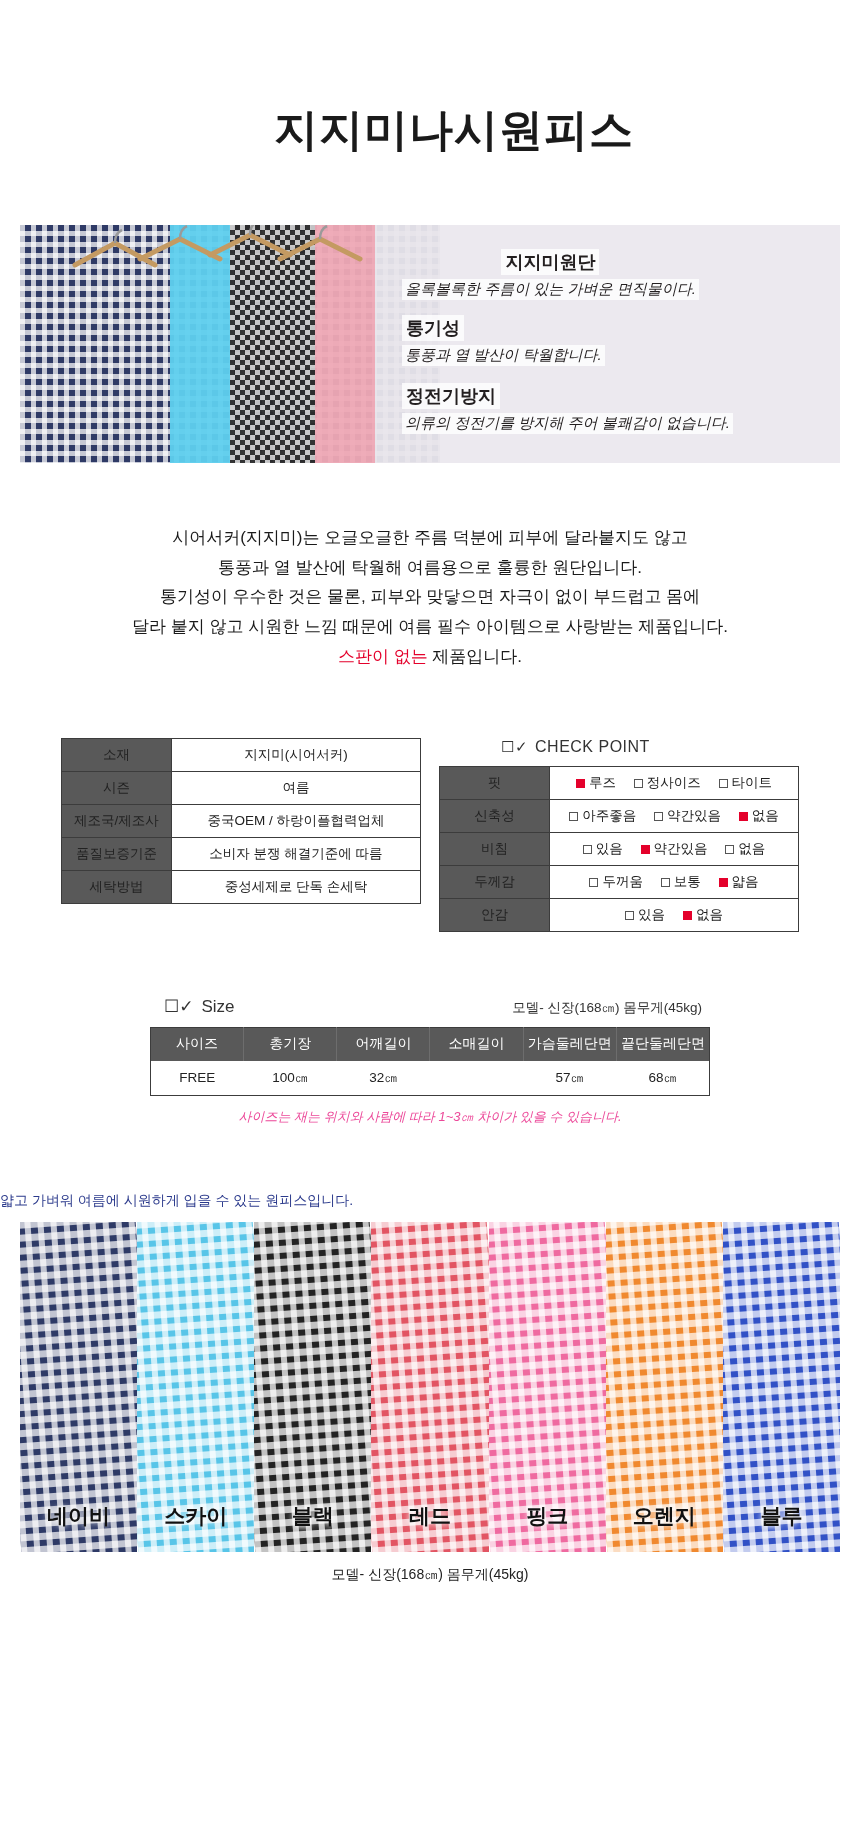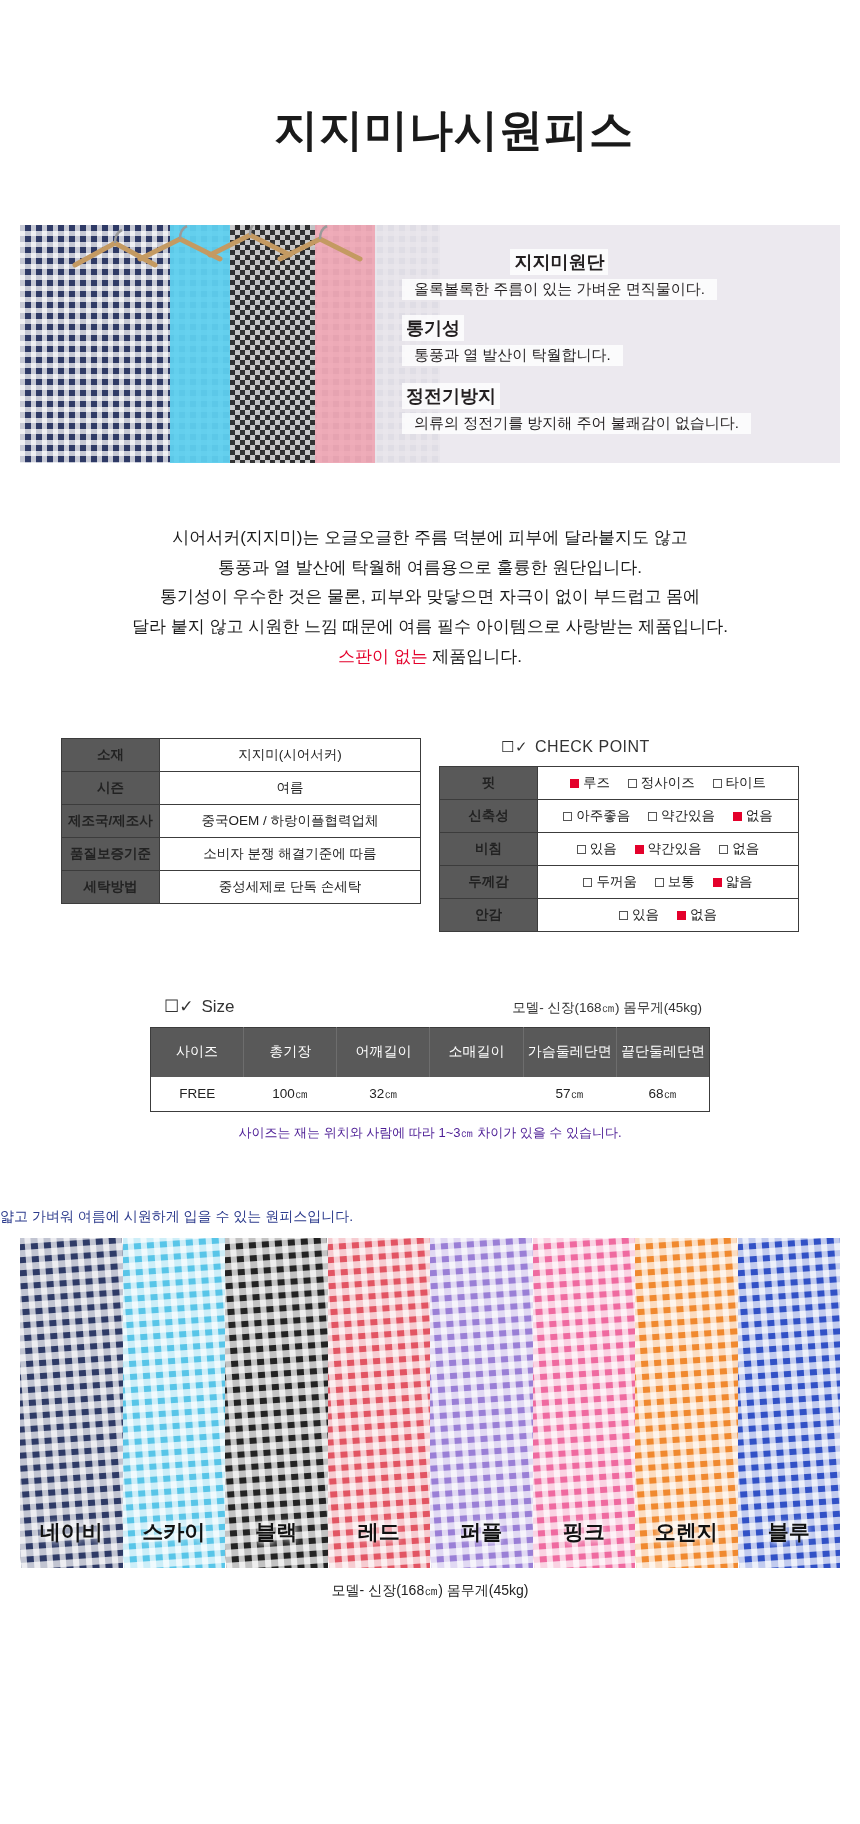--- a/index.html
+++ b/index.html
@@ -75,21 +75,22 @@
   }
   .hero-label {
     font-size: 18px;
     font-weight: bold;
     margin-bottom: 4px;
   }
   .hero-desc {
     font-size: 15px;
     background: rgba(255,255,255,.80);
     display: inline-block;
-    padding: 1px 12px;
+    padding: 1px 3px;
+    font-style: italic;
   }
   .hero-b1 { left: 382px; top: 24px; text-align: center; }
   .hero-b2 { left: 382px; top: 90px; }
   .hero-b3 { left: 382px; top: 158px; }
   .hero-label-bg {
     background: rgba(255,255,255,.80);
     display: inline-block;
     padding: 1px 4px;
   }
 
@@ -128,22 +129,22 @@
     border: 1px solid #3c3c3c;
     height: 33px;
     font-size: 13.5px;
     color: #222;
     text-align: center;
     vertical-align: middle;
   }
   td.lab {
     background: #595959;
     color: #ffffff;
-    width: 98px;
-    font-weight: bold;
+    width: 110px;
+    font-weight: normal;
     font-size: 13.5px;
   }
   td.val { background: #ffffff; }
   .opt { display: inline-block; margin: 0 7px; white-space: nowrap; }
   .box-e, .box-f {
     display: inline-block;
     width: 9px; height: 9px;
     border: 1px solid #555;
     margin-right: 4px;
     vertical-align: -1px;
@@ -179,36 +180,37 @@
     border-collapse: collapse;
     width: 560px;
     table-layout: fixed;
     border: 1px solid #3c3c3c;
   }
   table.size th {
     background: #595959;
     color: #fff;
     font-weight: normal;
     font-size: 14px;
-    height: 50px;
+    height: 34px;
     border-right: 1px solid #6d6d6d;
   }
   table.size th:last-child { border-right: none; }
   table.size td {
     height: 34px;
     text-align: center;
     font-size: 13.5px;
     color: #222;
     background: #fff;
   }
   .size-foot {
     margin-top: 12px;
     text-align: center;
     font-size: 13px;
-    color: #4c1d95;
+    color: #ec4899;
+    font-style: italic;
   }
 
   
   .gallery-note {
     margin-top: 66px;
     text-align: left;
     font-size: 14px;
     color: #2b3a8c;
   }
   .gallery {
@@ -440,24 +442,20 @@
     </div>
     <div class="swatch">
       <div class="fabric" style="background-color:#232323;background-image:linear-gradient(90deg,rgba(255,255,255,.72) 50%,transparent 50%),linear-gradient(0deg,rgba(255,255,255,.72) 50%,transparent 50%);background-size:13px 13px,13px 13px;"></div>
       <div class="cname">블랙</div>
     </div>
     <div class="swatch">
       <div class="fabric" style="background-color:#e25563;background-image:linear-gradient(90deg,rgba(255,255,255,.7) 50%,transparent 50%),linear-gradient(0deg,rgba(255,255,255,.7) 50%,transparent 50%);background-size:13px 13px,13px 13px;"></div>
       <div class="cname">레드</div>
     </div>
     <div class="swatch">
-      <div class="fabric" style="background-color:#9a7fd6;background-image:linear-gradient(90deg,rgba(255,255,255,.7) 50%,transparent 50%),linear-gradient(0deg,rgba(255,255,255,.7) 50%,transparent 50%);background-size:13px 13px,13px 13px;"></div>
-      <div class="cname">퍼플</div>
-    </div>
-    <div class="swatch">
       <div class="fabric" style="background-color:#ef6aa0;background-image:linear-gradient(90deg,rgba(255,255,255,.7) 50%,transparent 50%),linear-gradient(0deg,rgba(255,255,255,.7) 50%,transparent 50%);background-size:13px 13px,13px 13px;"></div>
       <div class="cname">핑크</div>
     </div>
     <div class="swatch">
       <div class="fabric" style="background-color:#f0892f;background-image:linear-gradient(90deg,rgba(255,255,255,.7) 50%,transparent 50%),linear-gradient(0deg,rgba(255,255,255,.7) 50%,transparent 50%);background-size:13px 13px,13px 13px;"></div>
       <div class="cname">오렌지</div>
     </div>
     <div class="swatch">
       <div class="fabric" style="background-color:#3151c6;background-image:linear-gradient(90deg,rgba(255,255,255,.7) 50%,transparent 50%),linear-gradient(0deg,rgba(255,255,255,.7) 50%,transparent 50%);background-size:13px 13px,13px 13px;"></div>
       <div class="cname">블루</div>

